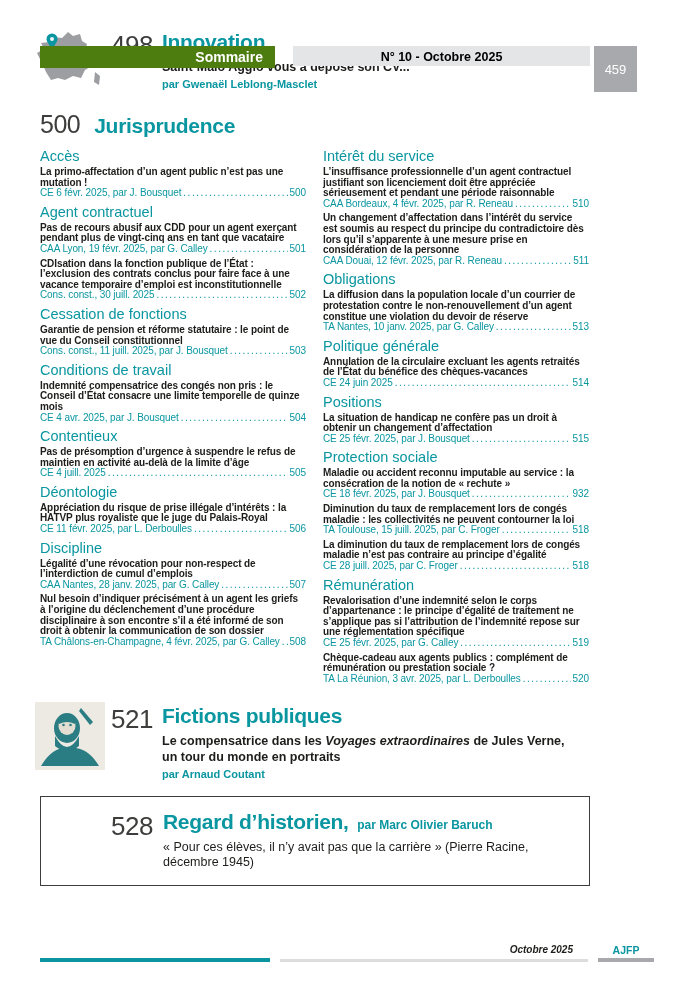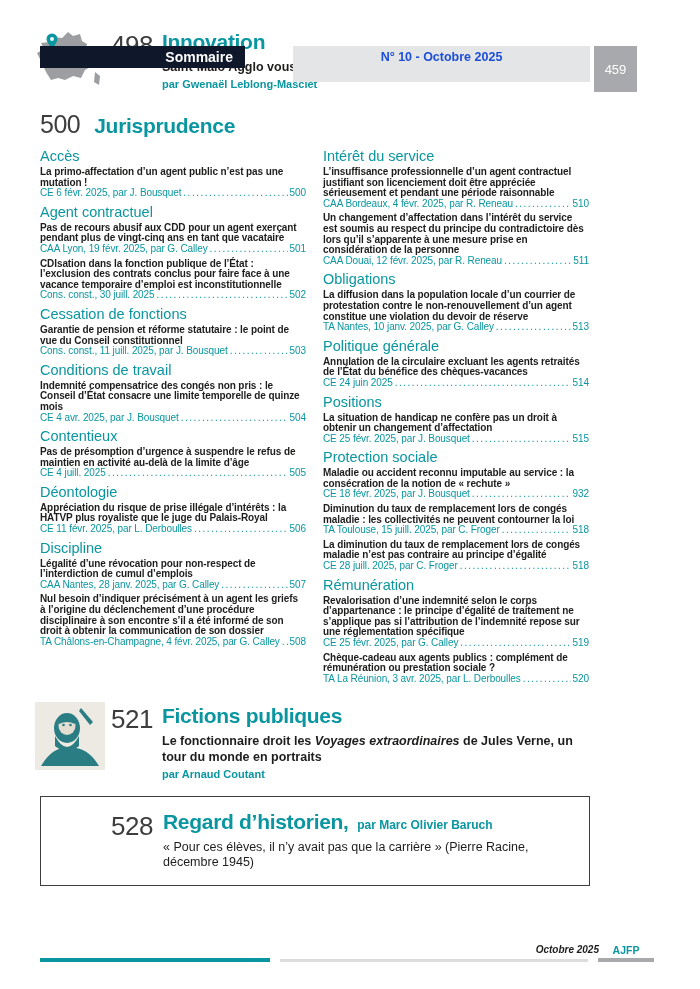--- a/index.html
+++ b/index.html
@@ -1,24 +1,24 @@
 <!DOCTYPE html>
 <html><head>
 <meta charset="utf-8">
 <style>
   html,body{margin:0;padding:0;background:#fff;}
   .page{position:relative;width:700px;height:989px;background:#fff;overflow:hidden;
         font-family:"Liberation Sans", sans-serif;color:#1d1d1b;}
 
   
-  .hdr-sommaire{position:absolute;left:40px;top:46px;width:205px;height:22px;
-    background:#0f172a;color:#fff;font-size:14px;font-weight:bold;
+  .hdr-sommaire{position:absolute;left:40px;top:46px;width:235px;height:22px;
+    background:#4d7c0f;color:#fff;font-size:14px;font-weight:bold;
     text-align:right;line-height:22px;padding-right:12px;box-sizing:border-box;}
-  .hdr-issue{position:absolute;left:293px;top:46px;width:297px;height:36px;
-    background:#e4e5e6;color:#1d4ed8;font-size:12.5px;font-weight:bold;
+  .hdr-issue{position:absolute;left:293px;top:46px;width:297px;height:20px;
+    background:#e4e5e6;color:#000000;font-size:12.5px;font-weight:bold;
     text-align:center;line-height:22px;}
   .hdr-badge{position:absolute;left:594px;top:46px;width:43px;height:46px;
     background:#a7a9ac;color:#fff;font-size:13px;display:flex;
     align-items:center;justify-content:center;}
 
   
   .feature-row{display:flex;margin-left:35px;margin-right:40px;}
   .icon-box{width:70px;height:68px;flex:0 0 70px;}
   .feat-num{flex:0 0 48px;text-align:right;font-size:26px;color:#3d3d3c;
     line-height:1;padding-top:4px;letter-spacing:-0.5px;}
@@ -58,21 +58,21 @@
   .regard-row{display:flex;}
   .regard-num{flex:0 0 112px;text-align:right;font-size:26px;color:#3d3d3c;
     line-height:1;padding-top:2px;letter-spacing:-0.5px;}
   .regard-body{margin-left:10px;max-width:380px;}
   .regard-titleline{line-height:1;}
   .regard-title{font-size:21px;font-weight:bold;color:#0a96a0;letter-spacing:-0.3px;}
   .regard-author{font-size:12px;font-weight:bold;color:#0a96a0;margin-left:4px;}
   .regard-sub{font-size:12.5px;font-weight:normal;color:#1d1d1b;line-height:1.25;margin-top:8px;}
 
   
-  .ft-date{position:absolute;right:101px;top:944px;font-size:10px;font-weight:bold;
+  .ft-date{position:absolute;right:127px;top:944px;font-size:10px;font-weight:bold;
     font-style:italic;color:#1d1d1b;}
   .ft-brand{position:absolute;left:598px;top:944px;width:56px;text-align:center;
     font-size:10.5px;font-weight:bold;color:#0a96a0;}
   .ft-bar-teal{position:absolute;left:40px;top:958px;width:230px;height:4px;background:#0a96a0;}
   .ft-bar-light{position:absolute;left:280px;top:959px;width:308px;height:3px;background:#dcdddd;}
   .ft-bar-gray{position:absolute;left:598px;top:958px;width:56px;height:4px;background:#a7a9ac;}
 </style>
 </head>
 <body>
 
@@ -288,21 +288,21 @@
         <ellipse cx="32" cy="24" rx="8.5" ry="9" fill="#e4ded2"></ellipse>
         <path d="M24,16 Q32,10 40,16 L40,22 Q32,18 24,22 Z" fill="#2b7d84"></path>
         <circle cx="28.5" cy="23" r="1.3" fill="#2b7d84"></circle>
         <circle cx="35.5" cy="23" r="1.3" fill="#2b7d84"></circle>
         <path d="M26,31 Q32,36 38,31 L38,34 Q32,39 26,34 Z" fill="#2b7d84"></path>
       </svg>
     </div>
     <div class="feat-num">521</div>
     <div class="feat-body">
       <div class="feat-title">Fictions publiques</div>
-      <div class="feat-sub"><span>Le fonctionnaire droit les </span><span class="it">Voyages extraordinaires</span><span> de Jules Verne, un tour du monde en portraits</span></div>
+      <div class="feat-sub"><span>Le compensatrice dans les </span><span class="it">Voyages extraordinaires</span><span> de Jules Verne, un tour du monde en portraits</span></div>
       <div class="feat-author">par Arnaud Coutant</div>
     </div>
   </div>
 
   <div class="regard-box">
     <div class="regard-row">
       <div class="regard-num">528</div>
       <div class="regard-body">
         <div class="regard-titleline">
           <span class="regard-title">Regard d’historien,</span>

